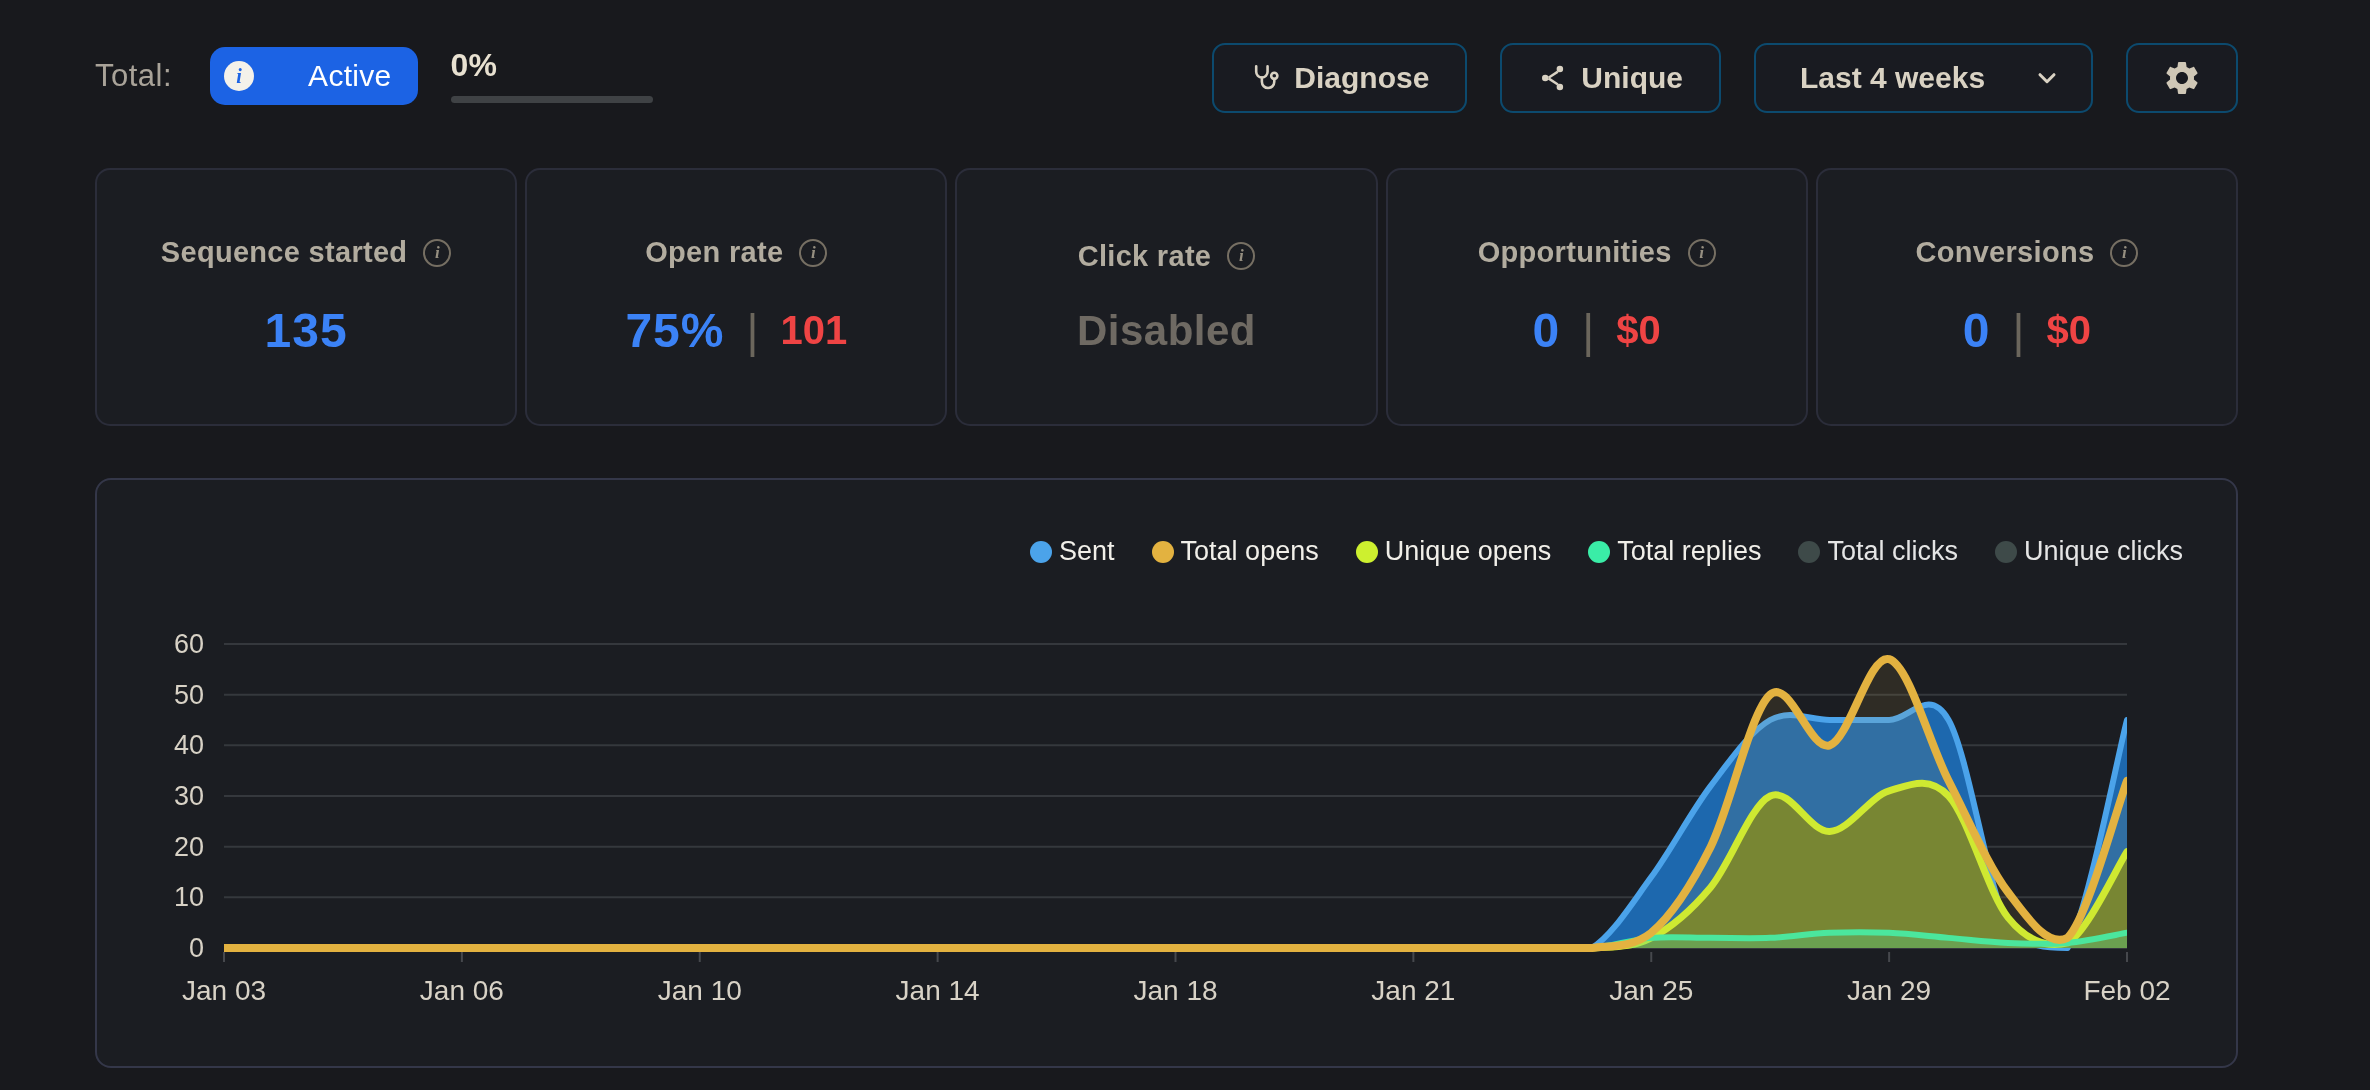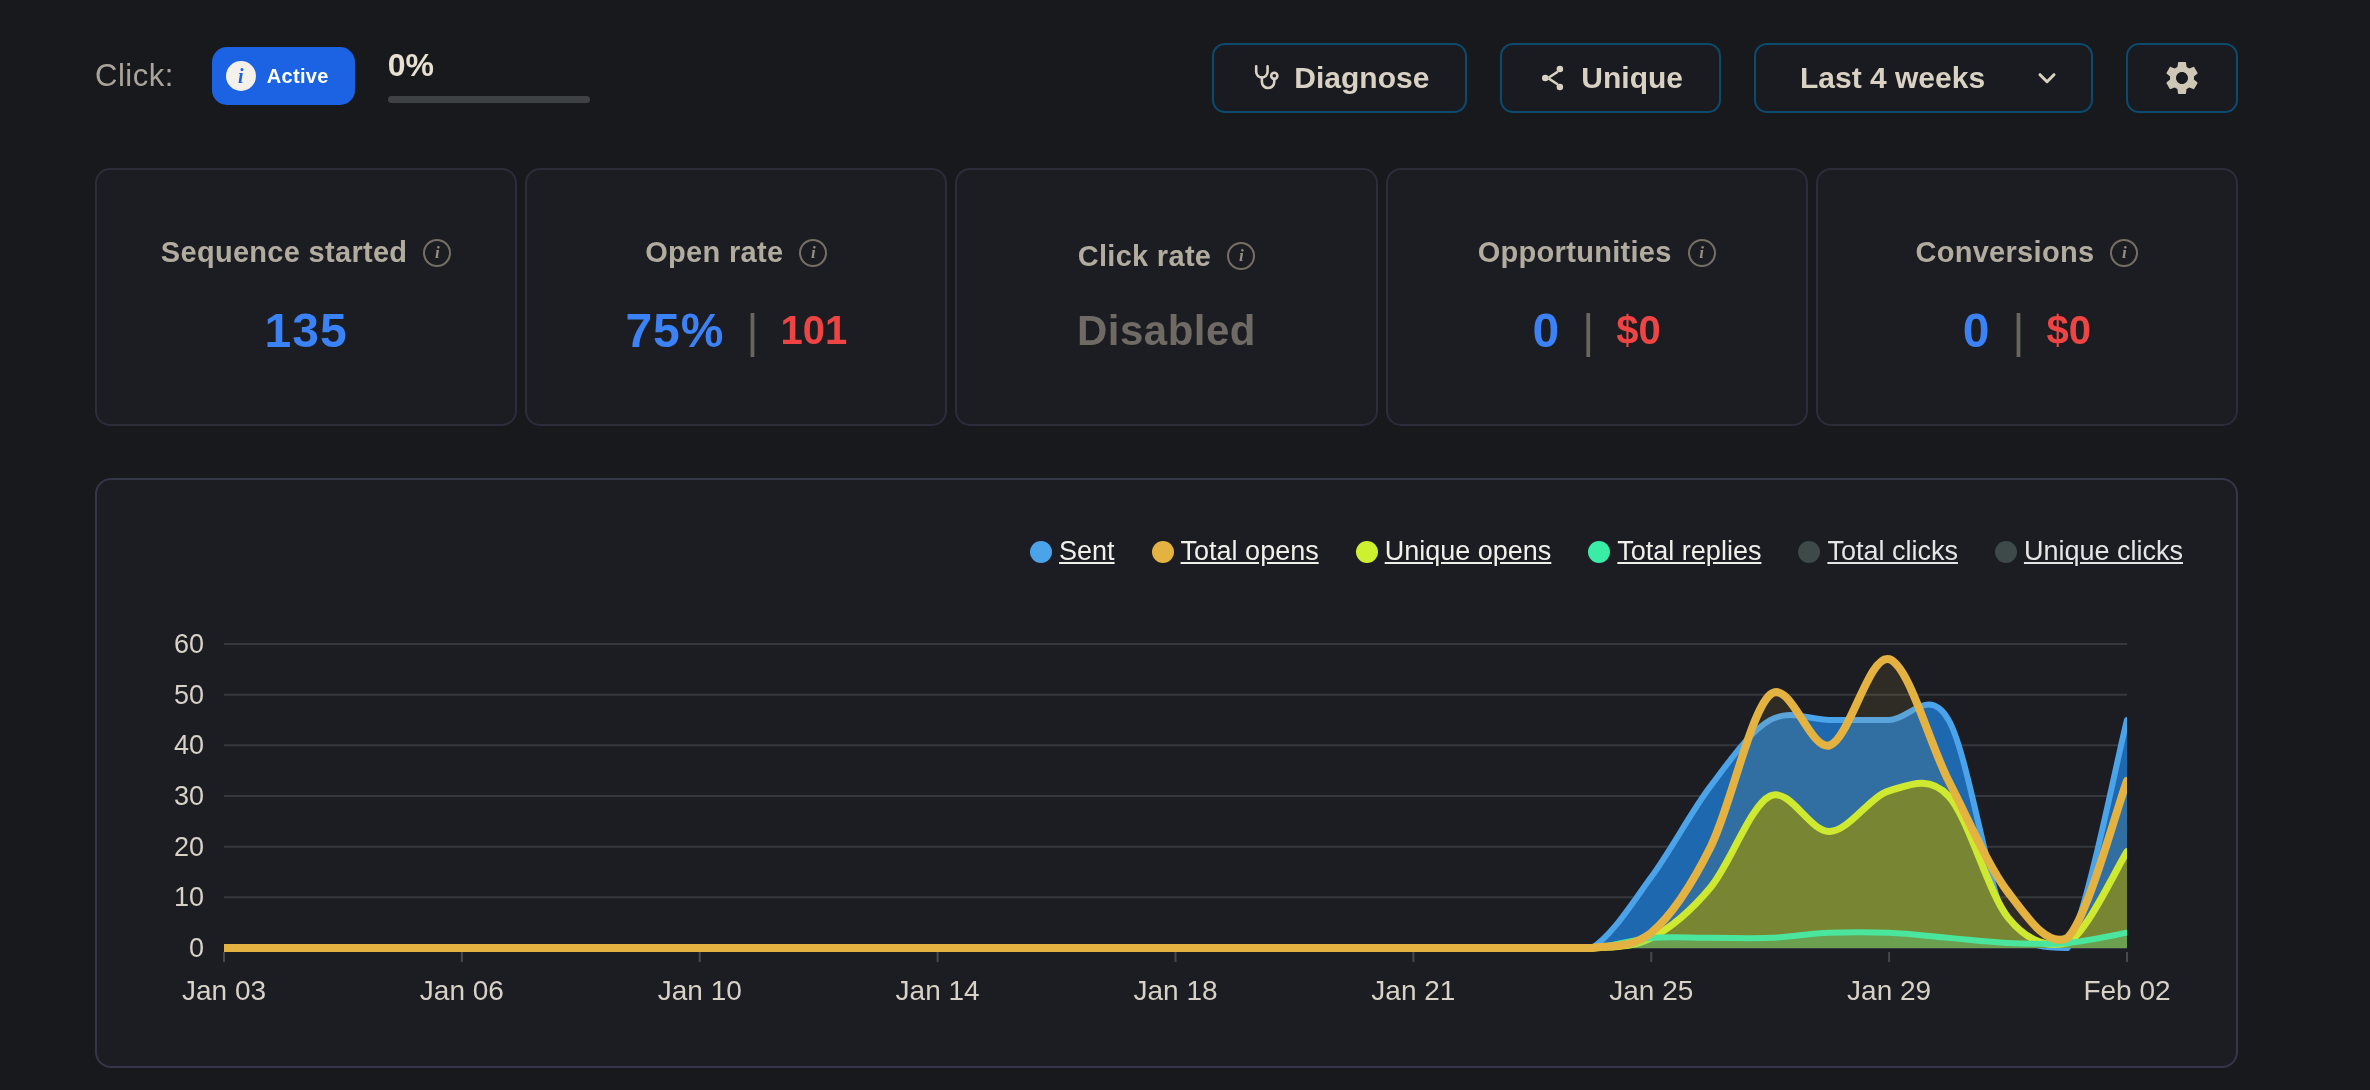--- a/index.html
+++ b/index.html
@@ -13,21 +13,21 @@
   .status-label { font-size:31px; color:#a9a399; font-weight:400; letter-spacing:.5px; }
   .status-pill {
     margin-left:38px; height:58px; padding:0 26px 0 14px; border-radius:15px;
     background:#1c63e4; display:flex; align-items:center; gap:11px; cursor:pointer; border:none;
   }
   .pill-i {
     width:30px; height:30px; border-radius:50%; background:#f4f1ea; color:#1c63e4;
     display:flex; align-items:center; justify-content:center;
     font:italic 700 20px "Liberation Serif", serif;
   }
-  .status-pill .pill-text { color:#ffffff; font-size:20px; font-weight:700; letter-spacing:.3px; }
+  .status-pill .pill-text { color:#ffffff; font-size:30px; font-weight:400; letter-spacing:.3px;margin-left:43px; }
   .progress-wrap { margin-left:33px; display:flex; flex-direction:column; justify-content:flex-start; }
   .progress-pct { font-size:32px; font-weight:700; color:#e8e1d1; line-height:1; }
   .progress-track { margin-top:15px; width:202px; height:7px; border-radius:4px; background:#3f4245; overflow:hidden; }
   .progress-fill { height:100%; width:0%; background:#1c63e4; border-radius:4px; }
   
   .toolbar { position:absolute; top:43px; right:132px; height:70px; display:flex; gap:33px; }
   .tbtn {
     height:70px; border:2px solid #0c4a6e; background:#191b21; border-radius:13px;
     display:flex; align-items:center; justify-content:center; gap:13px; padding:0 36px;
     color:#d9d2c3; font-family:"Liberation Sans", sans-serif; font-size:30px; font-weight:700; cursor:pointer;
@@ -54,31 +54,31 @@
   .stat-div { font-size:46px; font-weight:300; color:#6b665c; margin:0 22px; }
   .stat-div:empty, .stat-sub:empty { display:none; }
   .stat-sub { font-size:40px; font-weight:700; color:#ef4444; }
   .stat-muted { font-size:42px; font-weight:700; color:#6f6a63; letter-spacing:.5px; }
   
   .chart-card { position:absolute; left:95px; top:478px; width:2143px; height:590px;
     background:#1b1d22; border:2px solid #343749; border-radius:16px; }
   .legend { position:absolute; top:56px; right:53px; display:flex; align-items:center; gap:37px; }
   .legend-item { display:flex; align-items:center; gap:7px; cursor:pointer; }
   .legend-dot { width:22px; height:22px; border-radius:50%; }
-  .legend-label { font-size:27px; color:#f1efe9; font-weight:400;text-decoration:underline; }
+  .legend-label { font-size:27px; color:#f1efe9; font-weight:400; }
   .legend-item.off .legend-label { color:#e5e5e5; }
   #chart-svg { position:absolute; left:0; top:0; }
 </style>
 </head>
 <body>
 
 <div class="page">
 
   <div class="status-row">
-    <span class="status-label">Click:</span>
+    <span class="status-label">Total:</span>
     <button class="status-pill" style="background: rgb(28, 99, 228);">
       <span class="pill-i">i</span>
       <span class="pill-text">Active</span>
     </button>
     <div class="progress-wrap">
       <span class="progress-pct">0%</span>
       <div class="progress-track">
           <div class="progress-fill" style="width: 0%;"></div>
         </div>
     </div>

